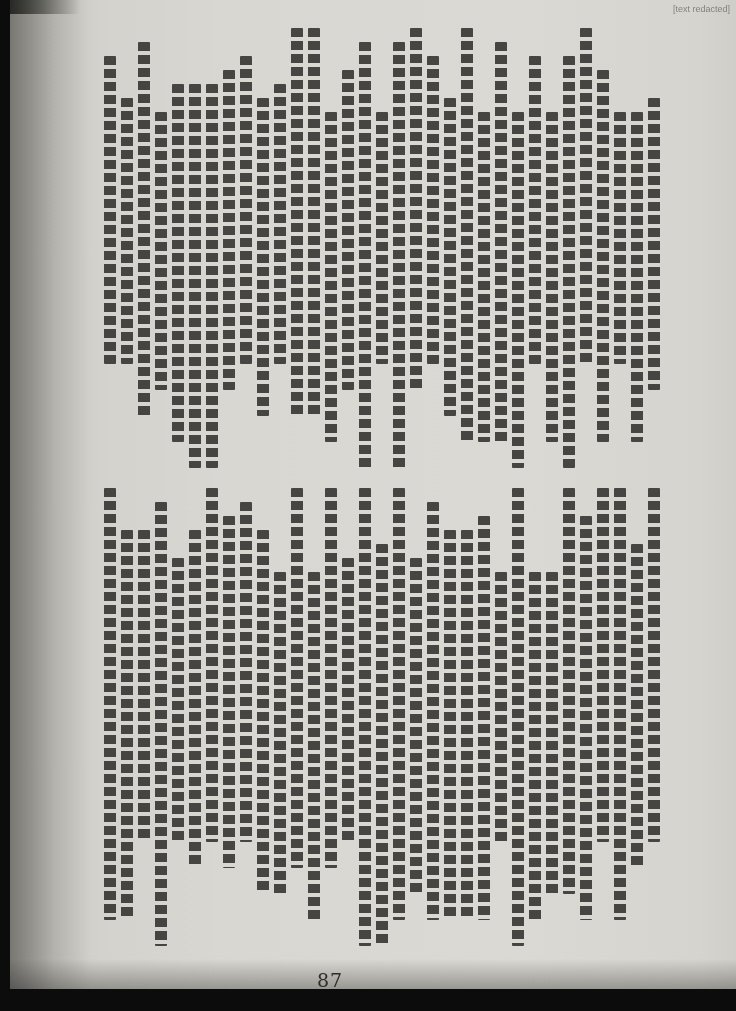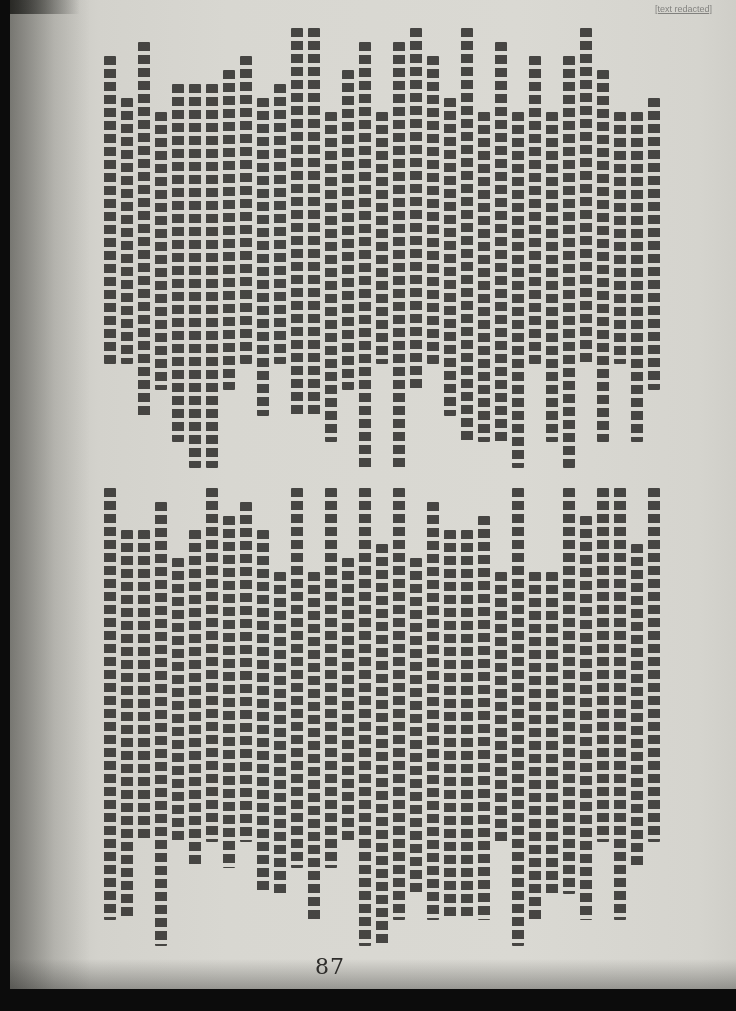--- a/index.html
+++ b/index.html
@@ -30,29 +30,29 @@
     width:12px;
     
     background:repeating-linear-gradient(180deg,
       rgba(38,37,35,.82) 0px, rgba(38,37,35,.82) 9px,
       rgba(38,37,35,0) 9px,  rgba(38,37,35,0) 13px);
     border-radius:1px;
     filter:blur(0.4px);
   }
   .page-number{
     position:absolute;
-    bottom:32px;left:0;width:640px;margin-left:10px;
+    bottom:20px;left:0;width:640px;margin-left:10px;
     text-align:center;
-    font-size:22px;color:#2e2d2b;letter-spacing:1px;
+    font-size:19px;color:#2e2d2b;letter-spacing:1px;
   }
   .redaction-note{
     position:absolute;
-    top:4px;right:24px;
+    top:4px;right:6px;
     font-family:"Liberation Sans",sans-serif;
-    font-size:9px;color:rgba(60,60,60,.55);text-decoration:underline;
+    font-size:9px;color:rgba(60,60,60,.55);
   }
 </style>
 </head>
 <body>
 
 <div class="paper"></div>
 <div class="edge-left"></div>
 <div class="edge-bottom"></div>
 <div class="edge-top-left"></div>
 <div class="gutter-shadow"></div>

